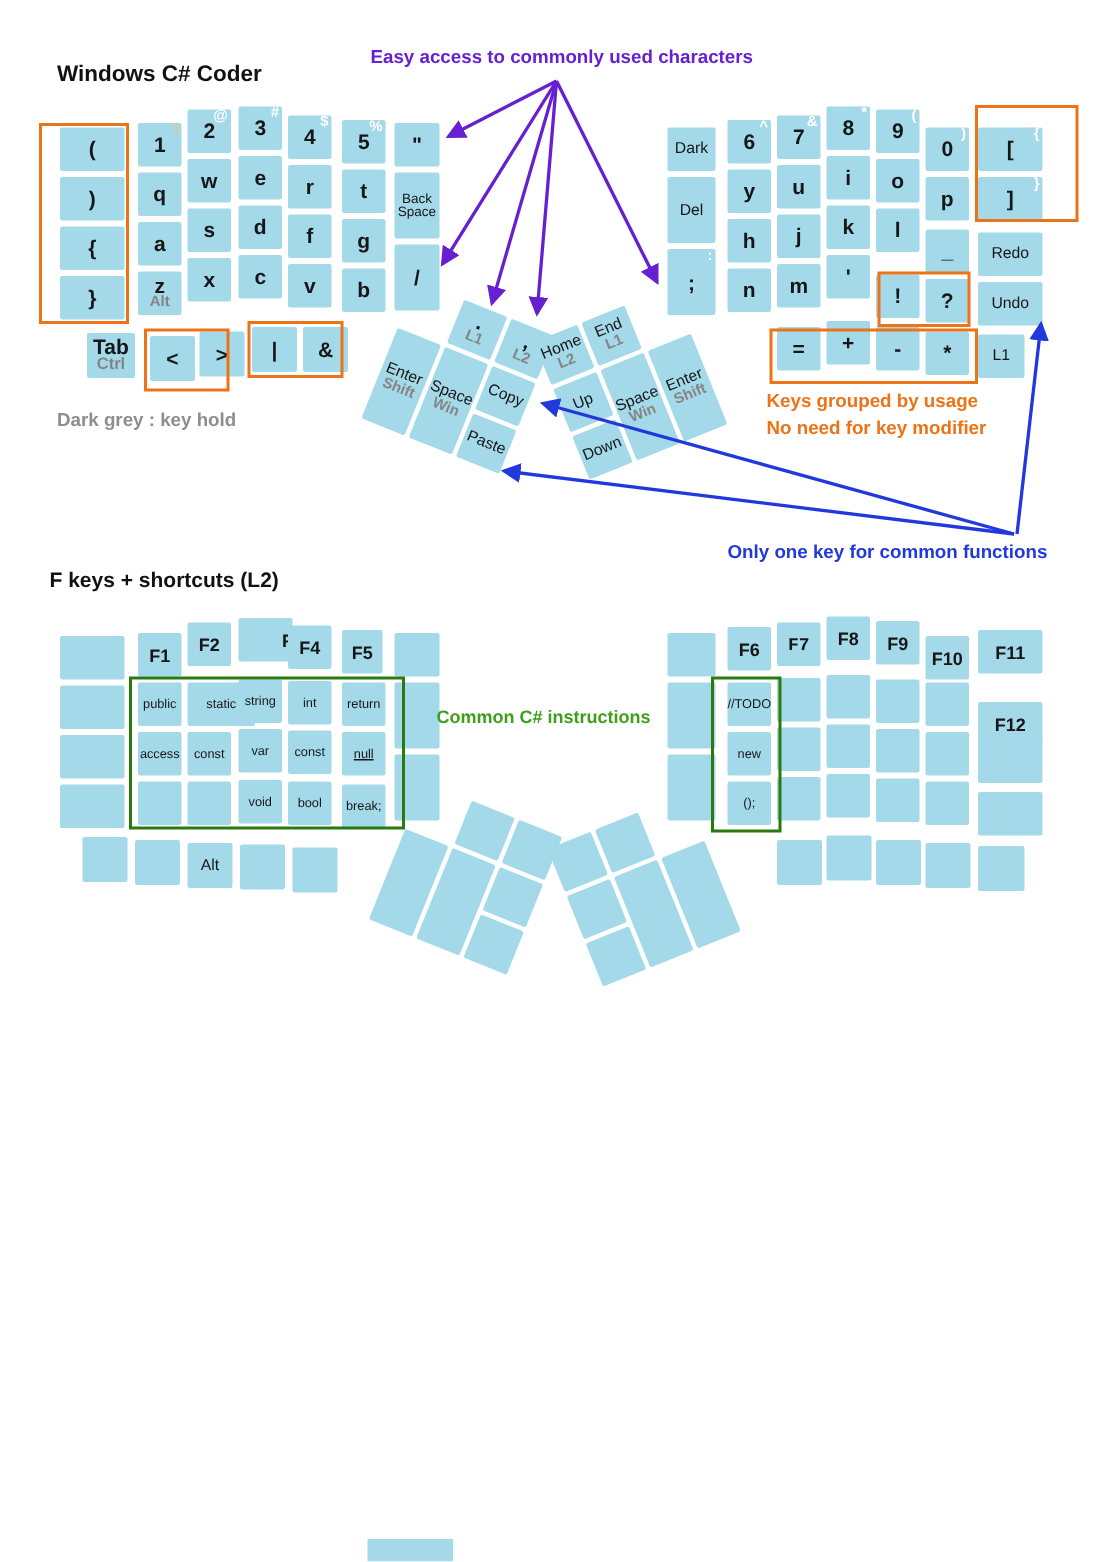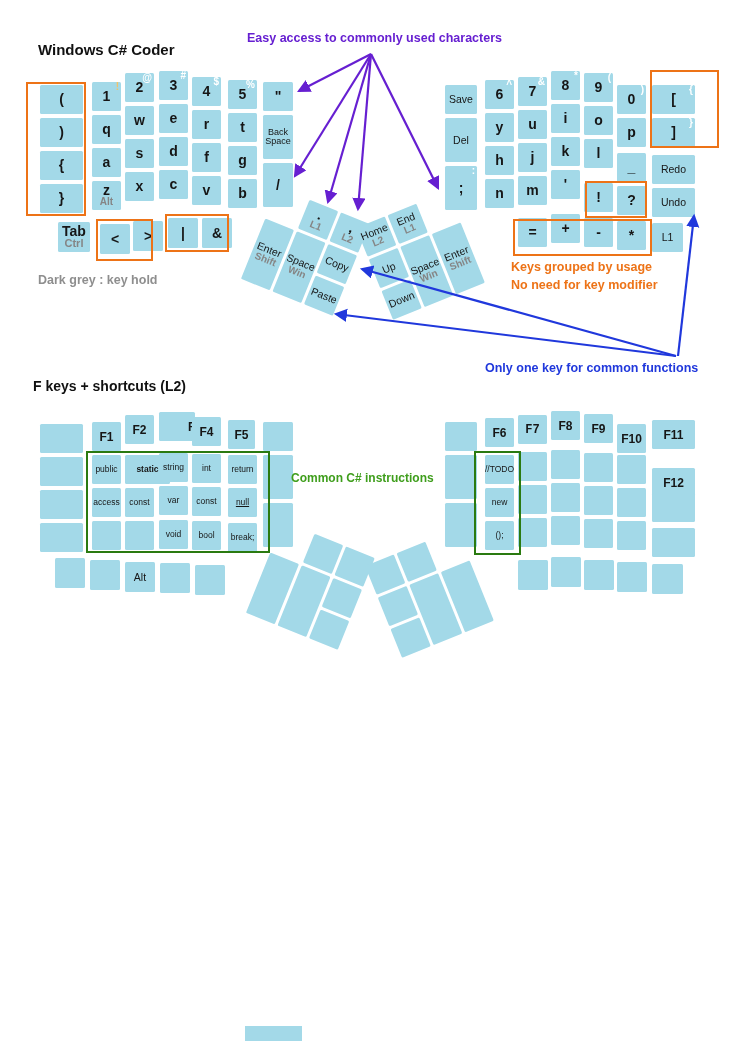--- a/index.html
+++ b/index.html
@@ -140,21 +140,21 @@
 <div class="key ch" style="left: 133px; top: 221px; width: 30px; height: 30px;">
     <span class="klabel">&gt;</span>
   </div>
 <div class="key ch" style="left: 168px; top: 218px; width: 30px; height: 30px;">
     <span class="klabel">|</span>
   </div>
 <div class="key ch" style="left: 202px; top: 218px; width: 30px; height: 30px;">
     <span class="klabel">&amp;</span>
   </div>
 <div class="key word" style="left: 445px; top: 85px; width: 32px; height: 29px;">
-    <span class="klabel">Save</span>
+    <span class="klabel">Dark</span>
   </div>
 <div class="key word" style="left: 445px; top: 118px; width: 32px; height: 44px;">
     <span class="klabel">Del</span>
   </div>
 <div class="key ch" style="left: 445px; top: 166px; width: 32px; height: 44px;">
     <span class="klabel">;</span>
     <span class="ksup">:</span>
   </div>
 <div class="key ch" style="left: 485px; top: 80px; width: 29px; height: 29px;">
     <span class="klabel">6</span>
@@ -308,21 +308,21 @@
 <div class="key kw" style="left: 92px; top: 455px; width: 29px; height: 29px;">
     <span class="klabel">public</span>
   </div>
 <div class="key kw" style="left: 92px; top: 488px; width: 29px; height: 29px;">
     <span class="klabel">access</span>
   </div>
 <div class="key" style="left: 92px; top: 521px; width: 29px; height: 29px;"></div>
 <div class="key fk" style="left: 125px; top: 415px; width: 29px; height: 29px;">
     <span class="klabel">F2</span>
   </div>
-<div class="key kw" style="left: 125px; top: 455px; width: 45px; height: 29px; font-weight: bold;">
+<div class="key kw" style="left: 125px; top: 455px; width: 45px; height: 29px;">
     <span class="klabel">static</span>
   </div>
 <div class="key kw" style="left: 125px; top: 488px; width: 29px; height: 29px;">
     <span class="klabel">const</span>
   </div>
 <div class="key" style="left: 125px; top: 521px; width: 29px; height: 29px;"></div>
 <div class="key fk" style="left: 159px; top: 412px; width: 29px; height: 29px; padding-left: 36px;">
     <span class="klabel">F3</span>
   </div>
 <div class="key kw" style="left: 159px; top: 453px; width: 29px; height: 29px;">

